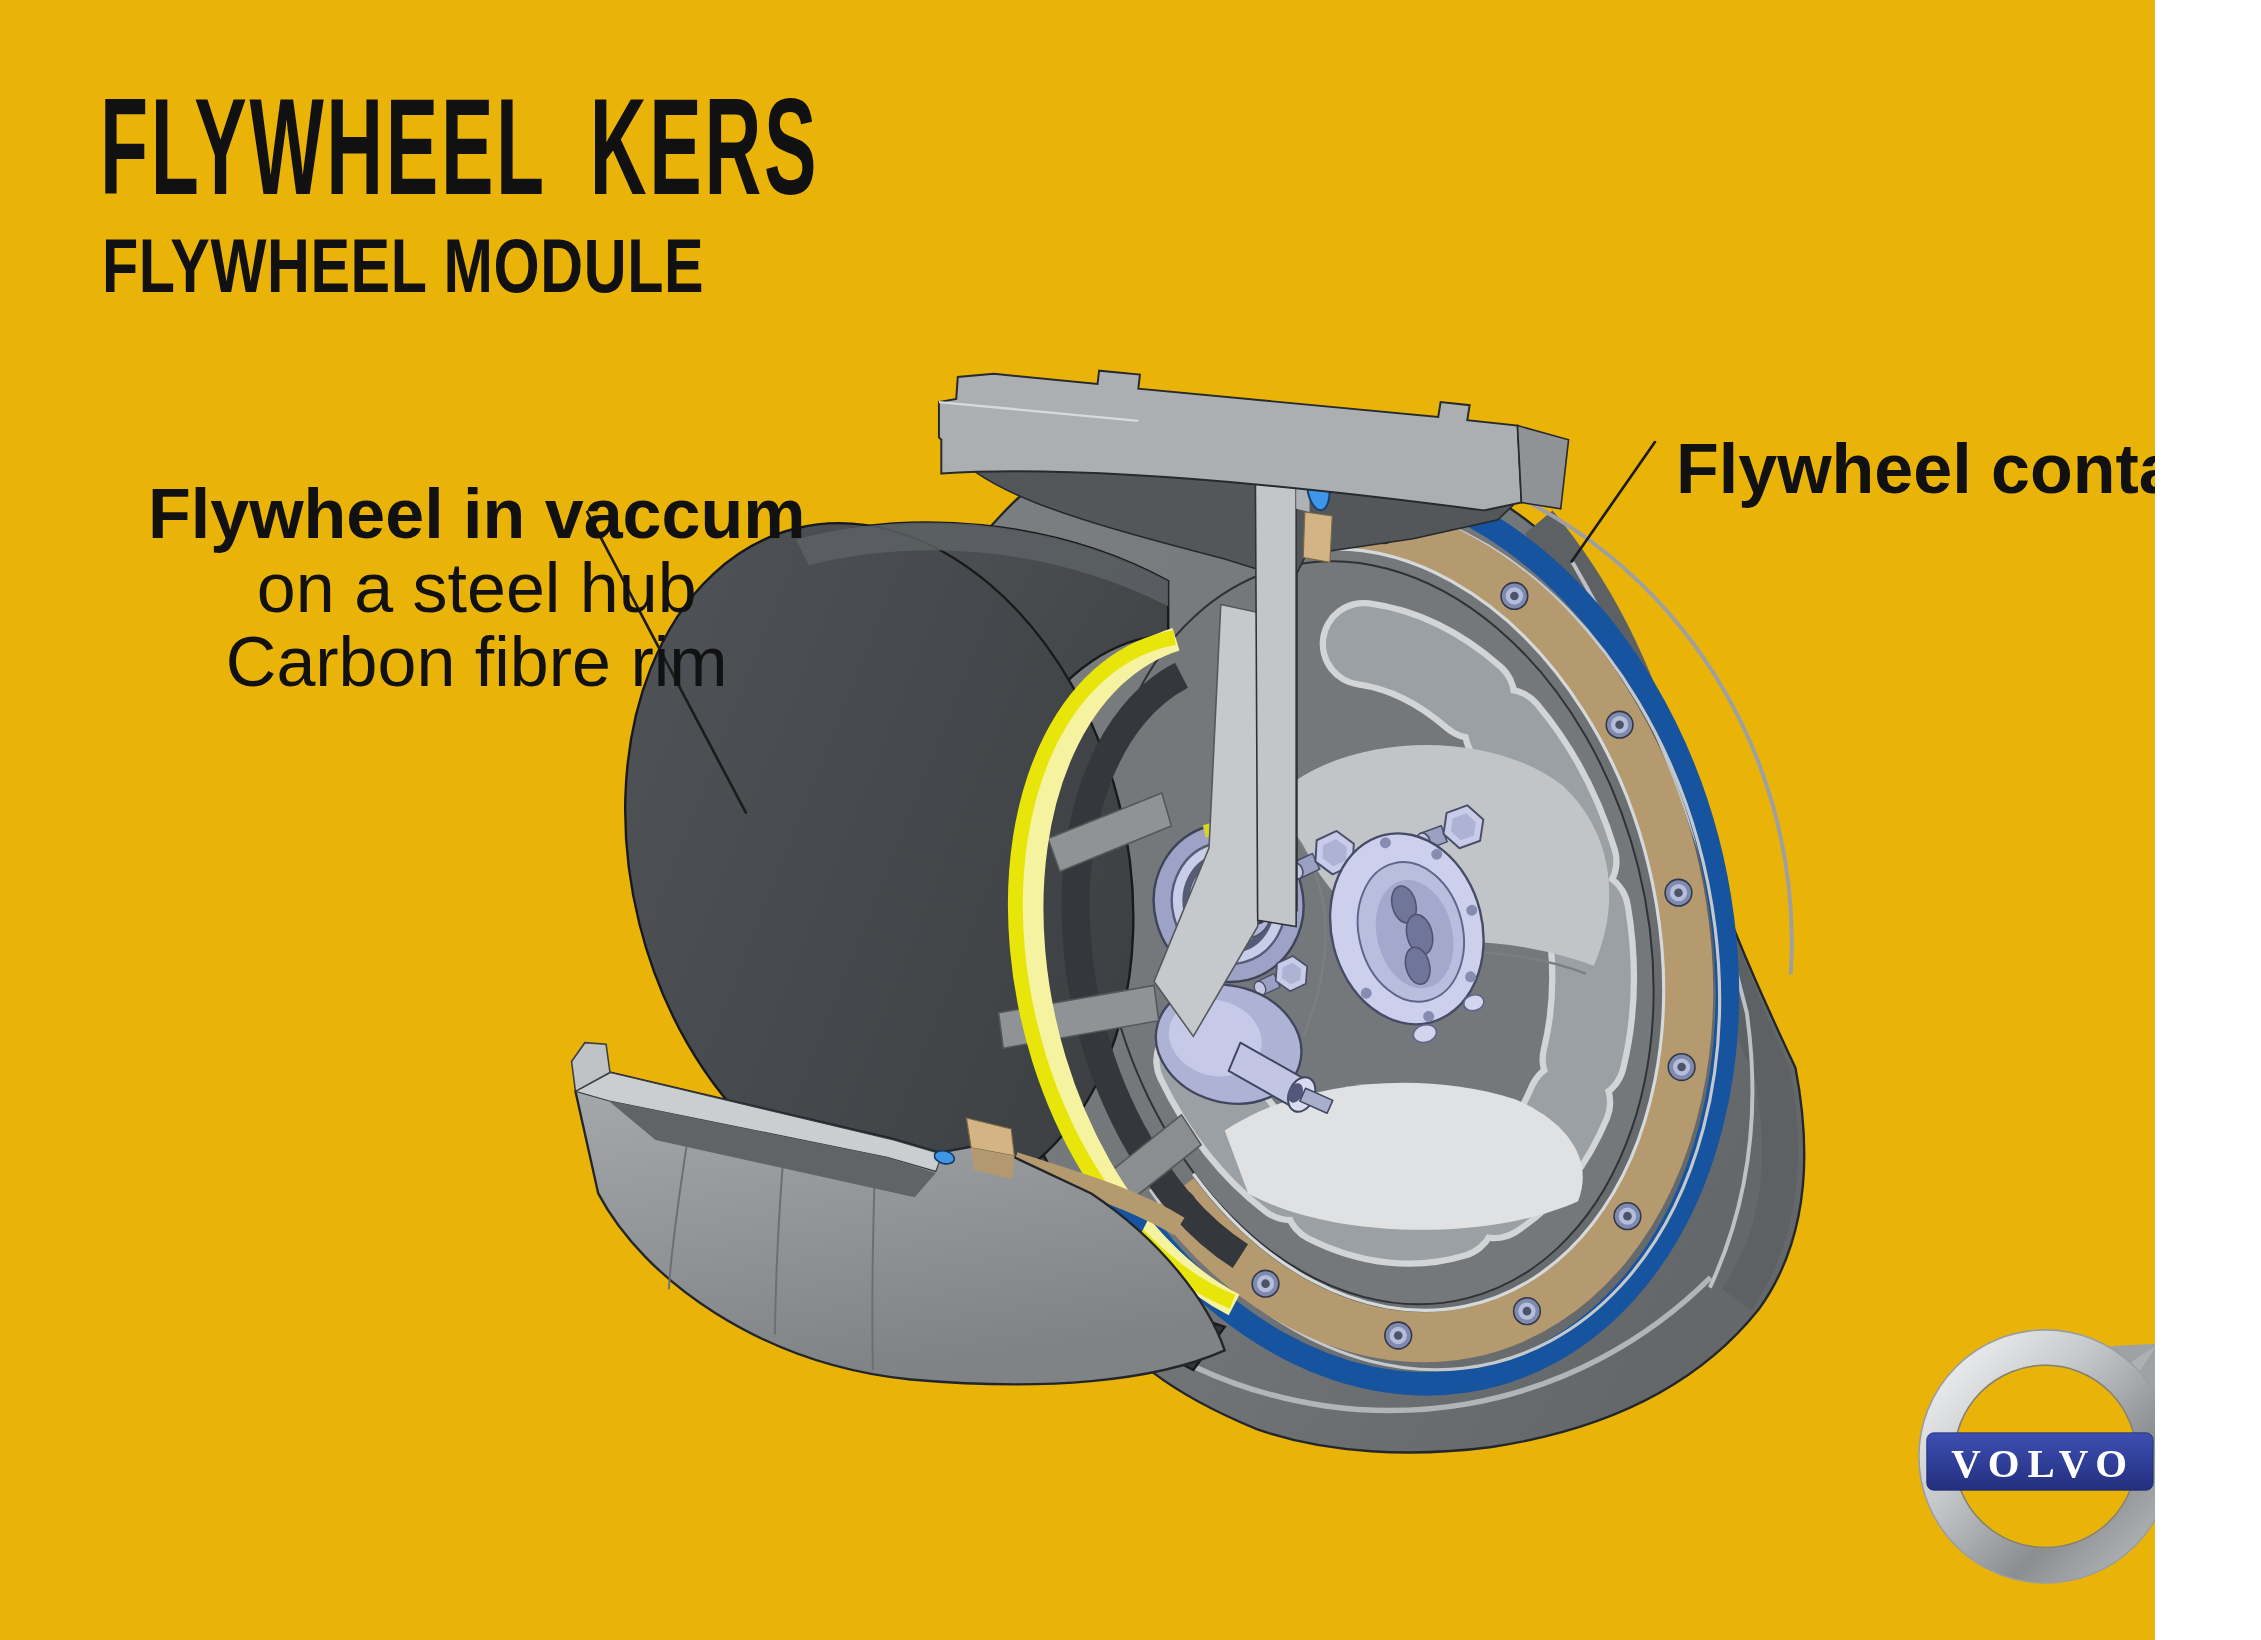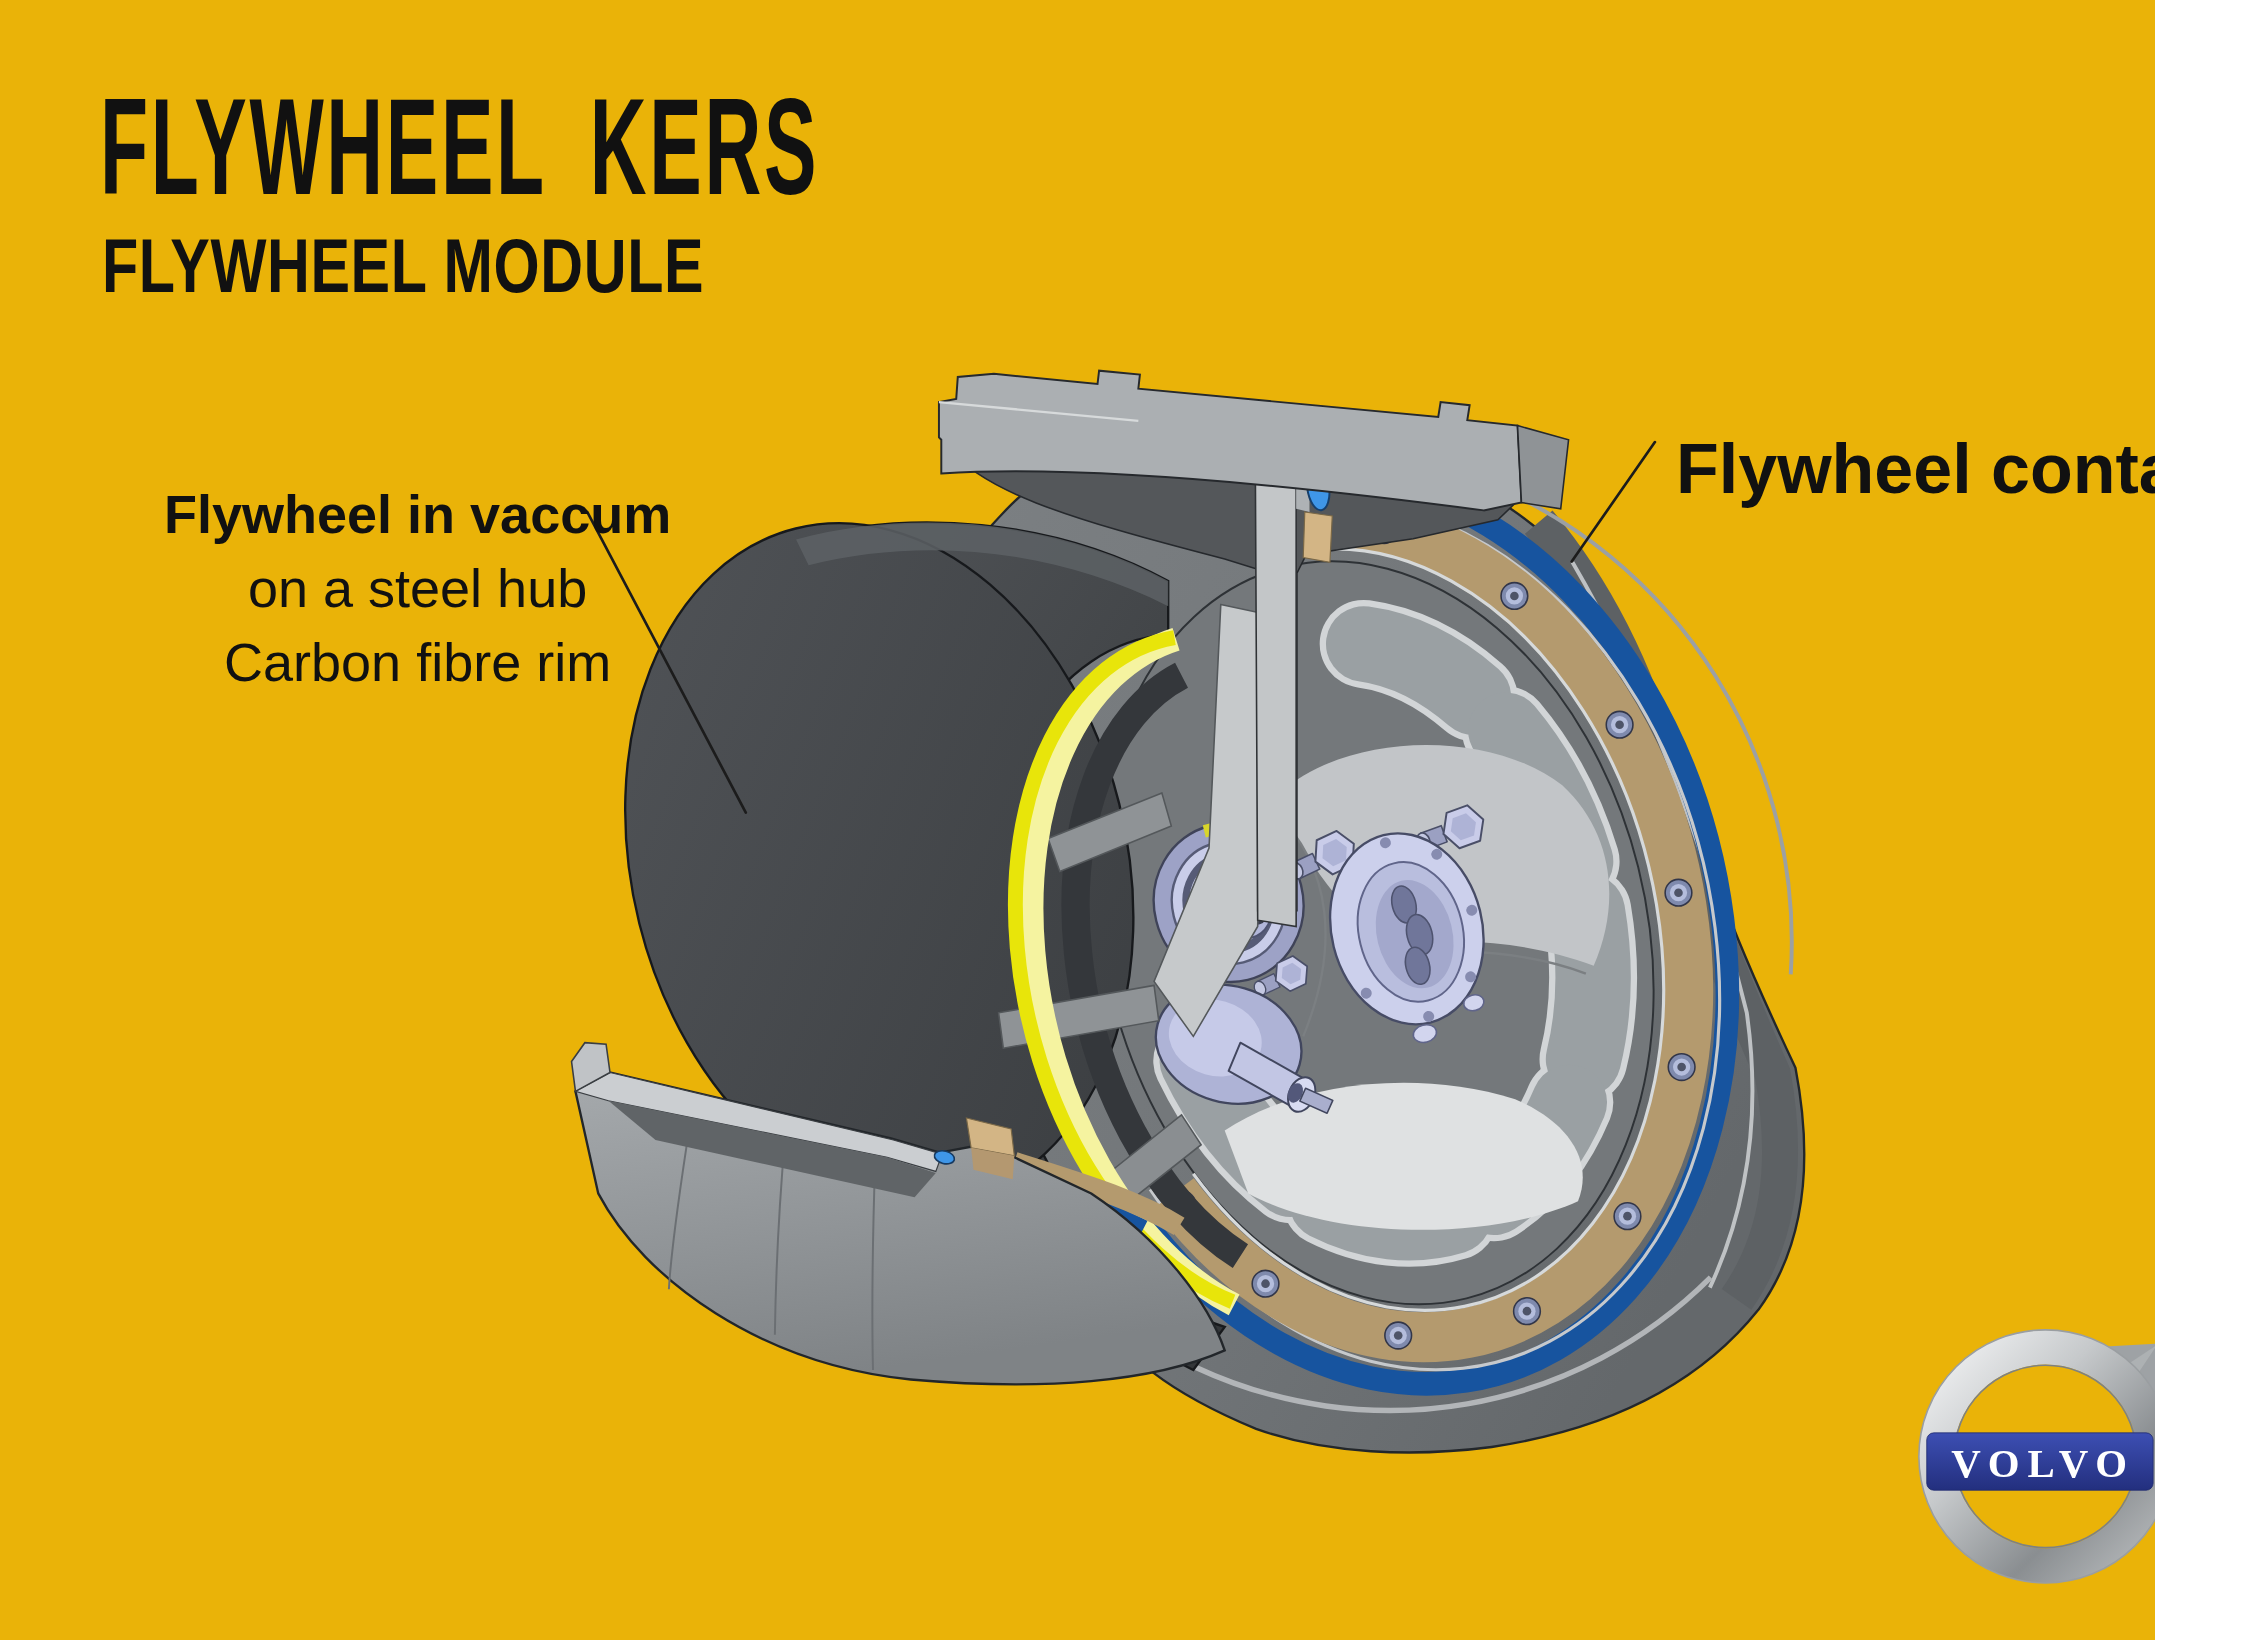--- a/index.html
+++ b/index.html
@@ -4,21 +4,21 @@
 <style>
   html,body{margin:0;padding:0;background:#fff;}
   #page{position:relative;width:2155px;height:1641px;background:#eab308;overflow:hidden;
         font-family:"Liberation Sans",sans-serif;text-align:center;}
   svg{position:absolute;left:0;top:0;}
   .txt{position:absolute;color:#111;white-space:nowrap;}
   #title{left:100px;top:77px;font-size:138px;font-weight:800;letter-spacing:4.7px;word-spacing:35px;
          transform:scaleX(0.57);transform-origin:0 0;line-height:1;}
   #subtitle{left:102px;top:228px;font-size:76px;font-weight:700;letter-spacing:0.8px;
             transform:scaleX(0.78);transform-origin:0 0;line-height:1;}
-  #label-left{left:148px;top:477px;font-size:54px;line-height:74px;font-weight:400;margin-left:16px;}
+  #label-left{left:148px;top:477px;font-size:70px;line-height:74px;font-weight:400;}
   #label-left .b{font-weight:700;}
   #label-right{left:1676px;top:429px;font-size:70px;font-weight:700;}
   
   .s-yellow{stroke:var(--steel_hub_yellow);}
   .s-blue{stroke:var(--seal_ring_blue);}
   .s-tan{stroke:var(--bolt_ring_tan);}
   .f-brightblue{fill:var(--seal_section_blue);}
   .f-tanface{fill:var(--tan_cut_face);}
   text.volvo{font-family:"Liberation Serif",serif;font-weight:700;font-size:52px;fill:#fff;
              letter-spacing:10px;}

